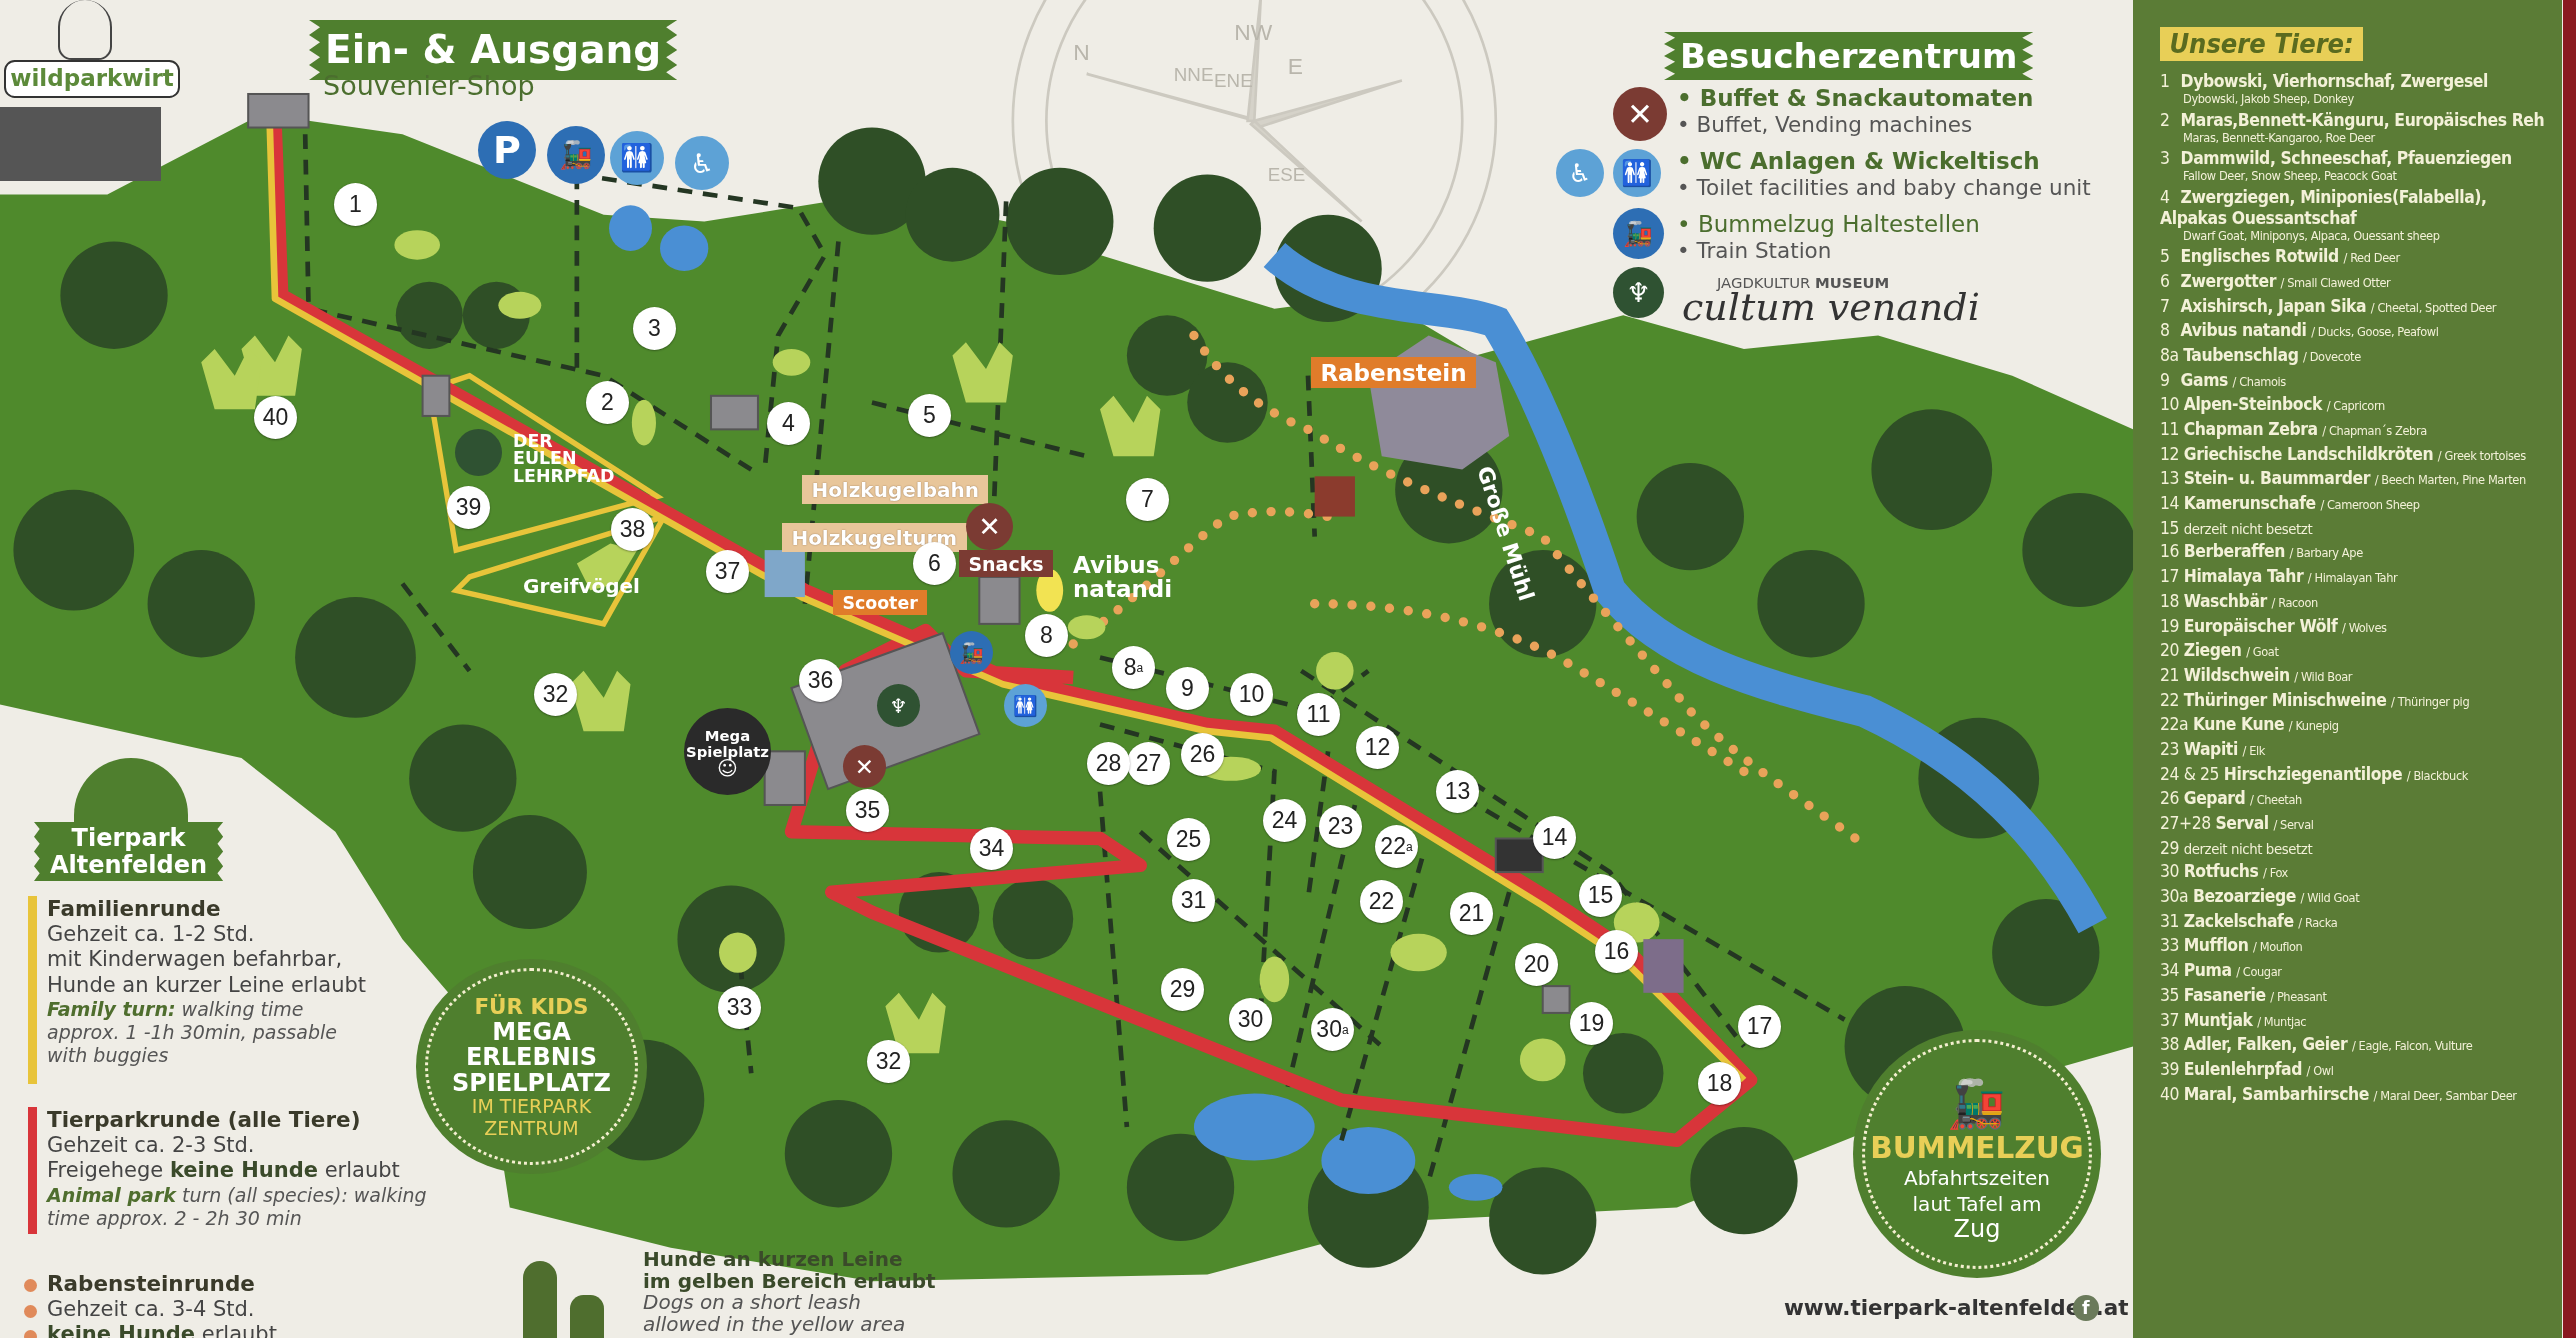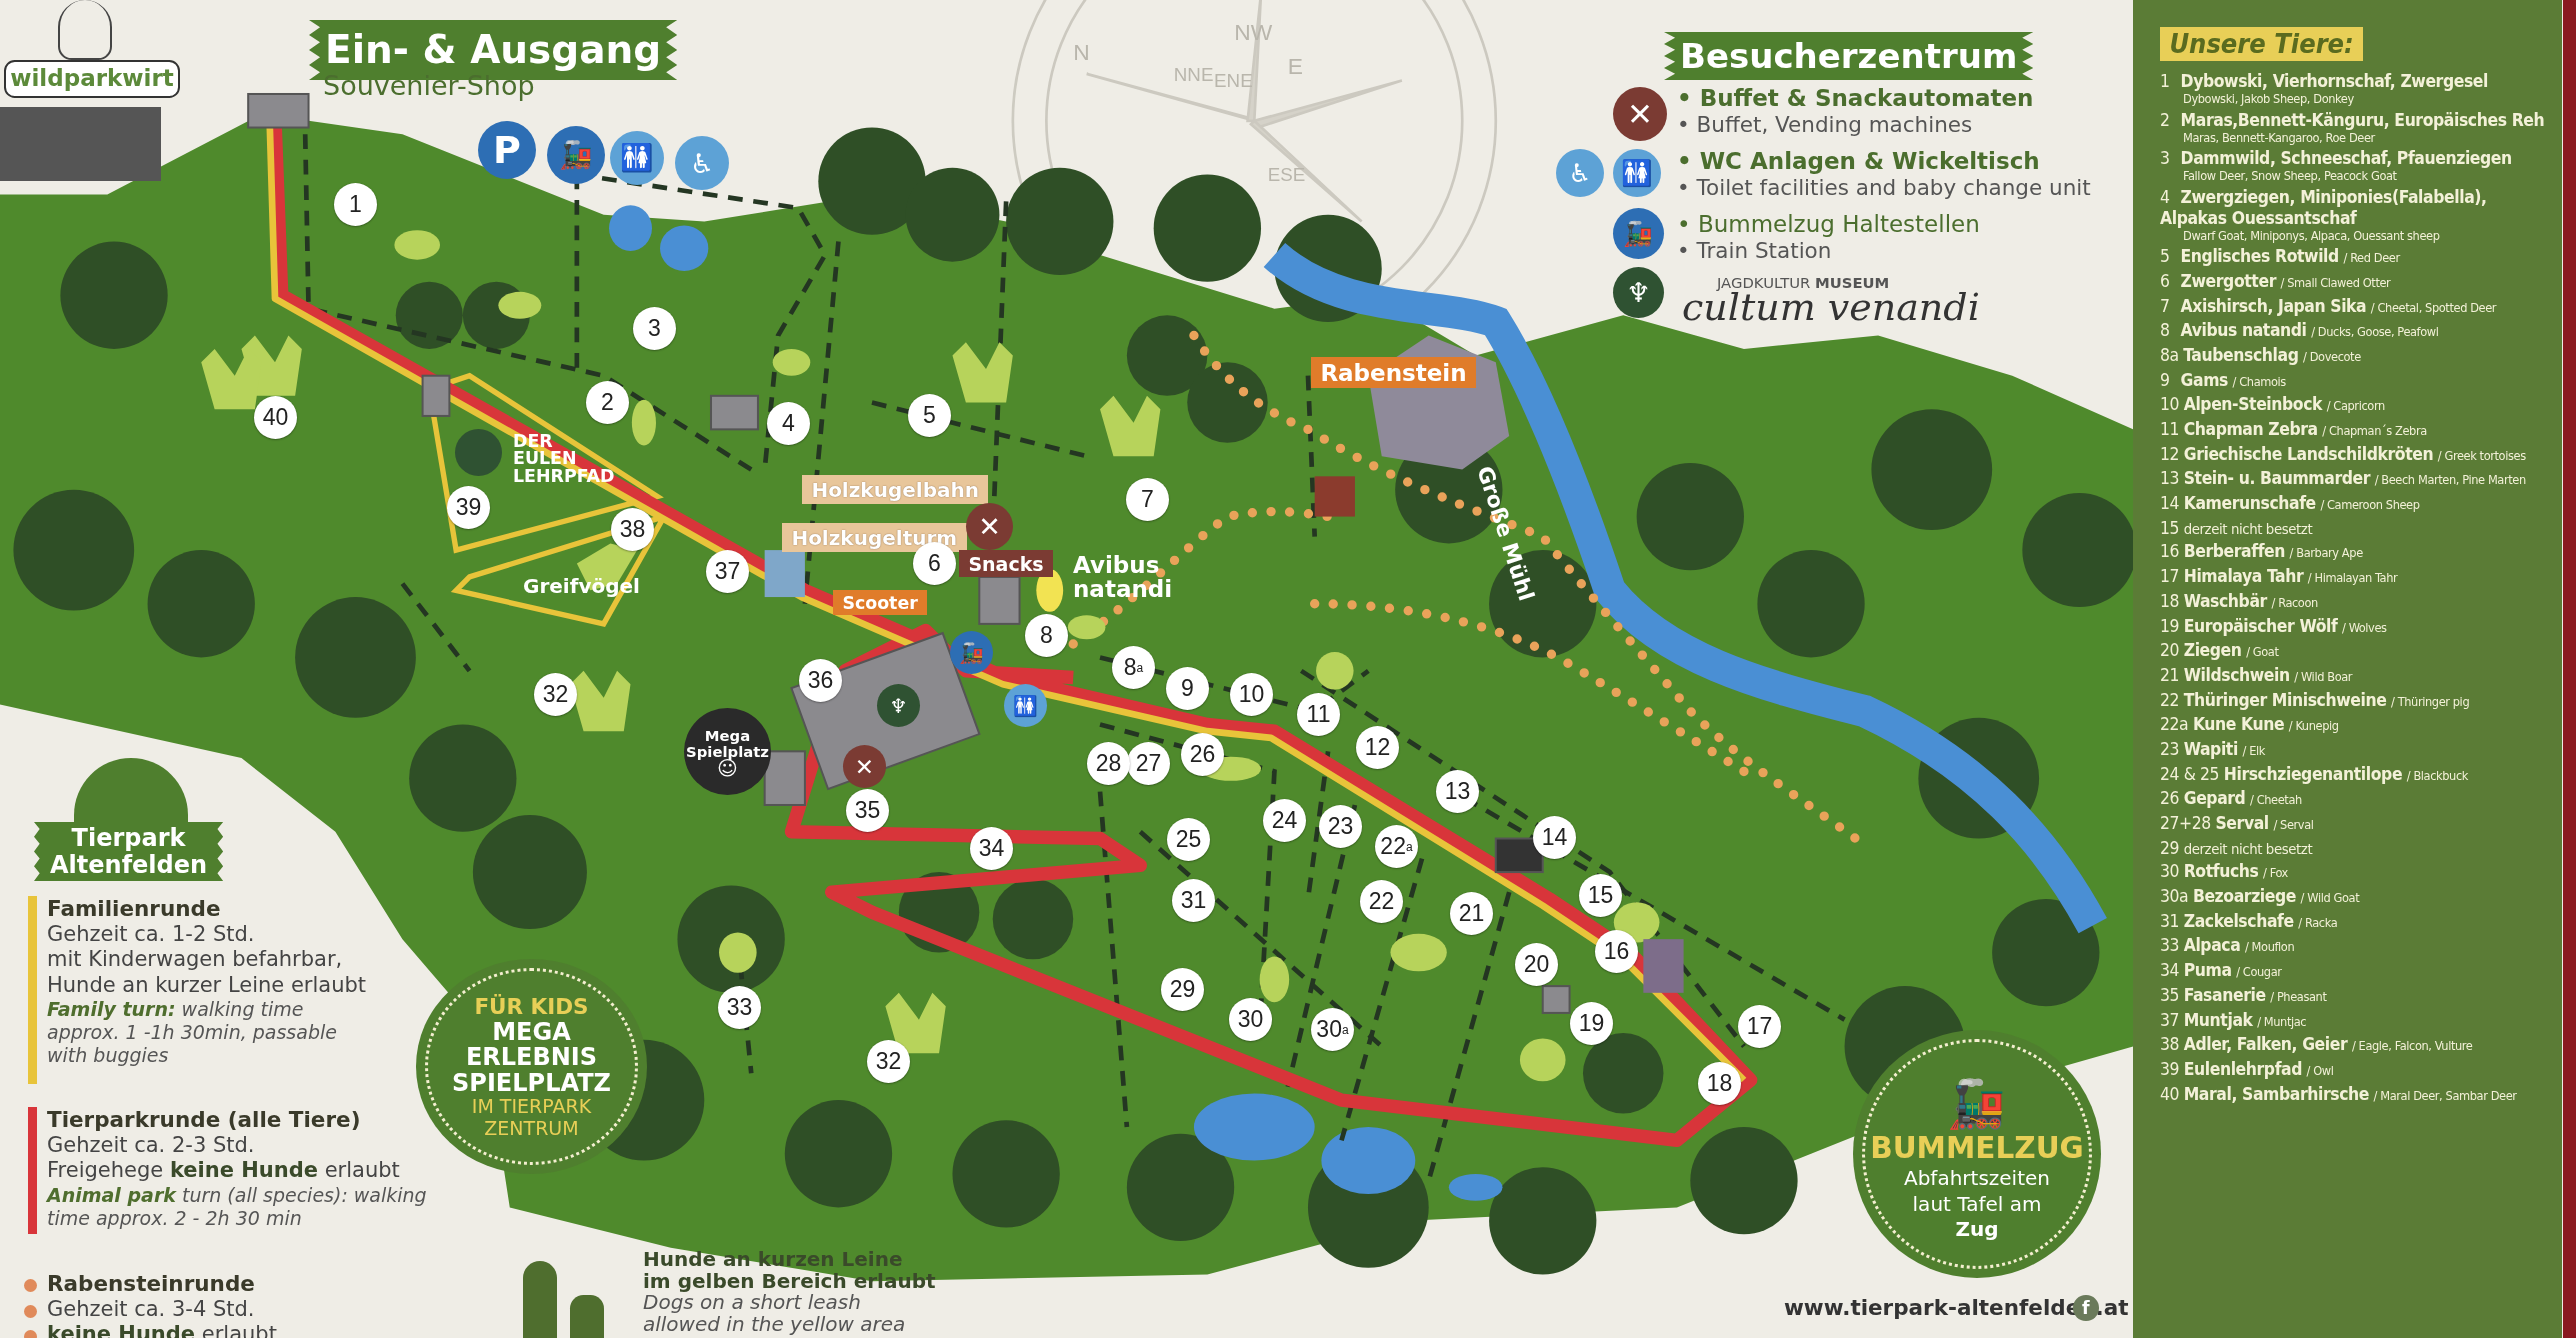--- a/index.html
+++ b/index.html
@@ -439,21 +439,21 @@
     <div style="font-style:italic;color:#555">Dogs on a short leash</div>
     <div style="font-style:italic;color:#555">allowed in the yellow area</div>
   </div>
 
   <div class="badge" style="left:1853px;top:1030px;width:248px;height:248px;padding-top:47px">
     <div class="ring"></div>
     <div style="font-size:47px;line-height:54px">🚂</div>
     <div style="color:#e8cf57;font-size:29.5px;line-height:35px">BUMMELZUG</div>
     <div style="font-weight:normal;font-size:20px;line-height:25.5px">Abfahrtszeiten</div>
     <div style="font-weight:normal;font-size:20px;line-height:25.5px">laut Tafel am</div>
-    <div style="font-weight:bold;font-size:20px;line-height:25.5px">Zug</div>
+    <div style="font-weight:normal;font-size:24px;line-height:25.5px">Zug</div>
   </div>
 
   <div class="abs" style="left:1784px;top:1295px;font-size:21.5px;font-weight:bold;color:#333">www.tierpark-altenfelden.at</div>
   <div class="icon-circle" style="left:2073px;top:1295px;width:25.5px;height:25.5px;background:#6a7a5a;font-size:17.4px">f</div>
 
   <div id="animals">
     <div class="title">Unsere Tiere:</div>
     <div id="animal-list">
         <div class="animal"><span class="num">1</span> <span class="de">Dybowski, Vierhornschaf, Zwergesel</span><div class="sub">Dybowski, Jakob Sheep, Donkey</div></div>
         <div class="animal"><span class="num">2</span> <span class="de">Maras,Bennett-Känguru, Europäisches Reh</span><div class="sub">Maras, Bennett-Kangaroo, Roe Deer</div></div>
@@ -480,21 +480,21 @@
         <div class="animal"><span class="num">22</span> <span class="de">Thüringer Minischweine</span> <span class="en">/ <span>Thüringer pig</span></span></div>
         <div class="animal"><span class="num">22a</span> <span class="de">Kune Kune</span> <span class="en">/ <span>Kunepig</span></span></div>
         <div class="animal"><span class="num">23</span> <span class="de">Wapiti</span> <span class="en">/ <span>Elk</span></span></div>
         <div class="animal"><span class="num">24 &amp; 25</span> <span class="de">Hirschziegenantilope</span> <span class="en">/ <span>Blackbuck</span></span></div>
         <div class="animal"><span class="num">26</span> <span class="de">Gepard</span> <span class="en">/ <span>Cheetah</span></span></div>
         <div class="animal"><span class="num">27+28</span> <span class="de">Serval</span> <span class="en">/ <span>Serval</span></span></div>
         <div class="animal"><span class="num">29</span> <span class="en" style="font-size:14.8px">derzeit nicht besetzt</span></div>
         <div class="animal"><span class="num">30</span> <span class="de">Rotfuchs</span> <span class="en">/ <span>Fox</span></span></div>
         <div class="animal"><span class="num">30a</span> <span class="de">Bezoarziege</span> <span class="en">/ <span>Wild Goat</span></span></div>
         <div class="animal"><span class="num">31</span> <span class="de">Zackelschafe</span> <span class="en">/ <span>Racka</span></span></div>
-        <div class="animal"><span class="num">33</span> <span class="de">Alpaca</span> <span class="en">/ <span>Mouflon</span></span></div>
+        <div class="animal"><span class="num">33</span> <span class="de">Mufflon</span> <span class="en">/ <span>Mouflon</span></span></div>
         <div class="animal"><span class="num">34</span> <span class="de">Puma</span> <span class="en">/ <span>Cougar</span></span></div>
         <div class="animal"><span class="num">35</span> <span class="de">Fasanerie</span> <span class="en">/ <span>Pheasant</span></span></div>
         <div class="animal"><span class="num">37</span> <span class="de">Muntjak</span> <span class="en">/ <span>Muntjac</span></span></div>
         <div class="animal"><span class="num">38</span> <span class="de">Adler, Falken, Geier</span> <span class="en">/ <span>Eagle, Falcon, Vulture</span></span></div>
         <div class="animal"><span class="num">39</span> <span class="de">Eulenlehrpfad</span> <span class="en">/ <span>Owl</span></span></div>
         <div class="animal"><span class="num">40</span> <span class="de">Maral, Sambarhirsche</span> <span class="en">/ <span>Maral Deer, Sambar Deer</span></span></div>
       </div>
   </div>
   <div id="rightedge"></div>
 </div>

